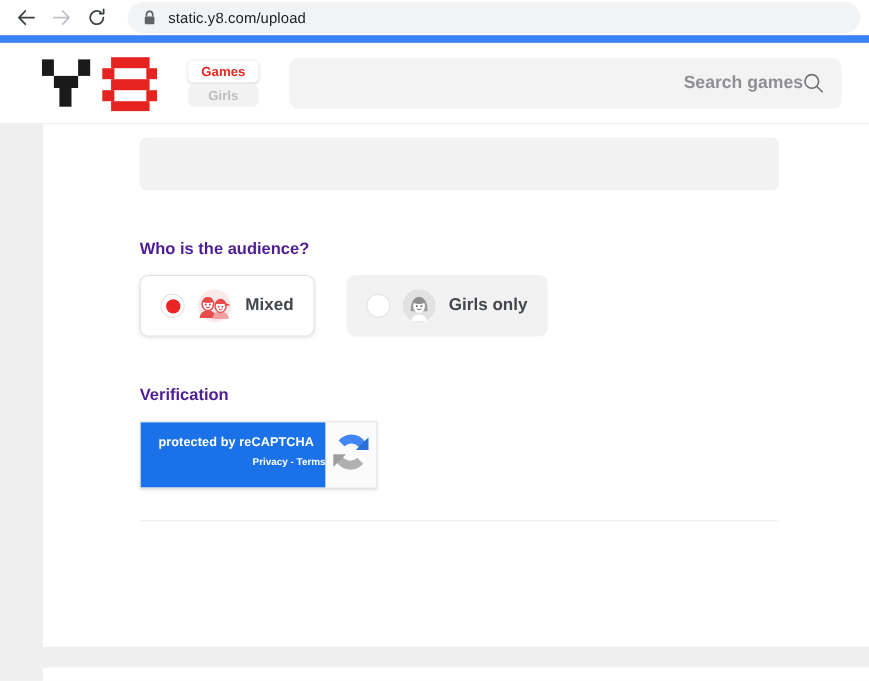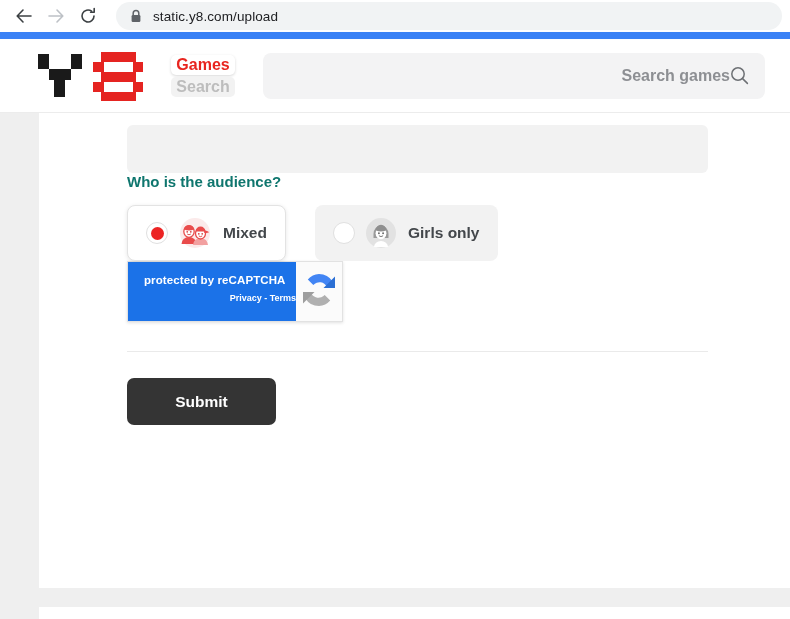--- a/index.html
+++ b/index.html
@@ -60,21 +60,21 @@
 
   .tab-pills {
     margin-left: 28px;
     width: 64px;
     display: flex; flex-direction: column;
     gap: 2px;
   }
   .pill {
     height: 20px;
     border-radius: 5px;
-    font-size: 16px;
+    font-size: 12px;
     font-weight: bold;
     display: flex; align-items: center; justify-content: center;
   }
   .pill-active {
     background: #ffffff;
     color: #e8251f;
     box-shadow: 0 1px 3px rgba(0,0,0,0.16);
   }
   .pill-inactive {
     background: #f2f2f2;
@@ -123,21 +123,22 @@
 
   .text-field {
     width: 581px; height: 48px;
     background: #f2f2f2;
     border-radius: 6px;
   }
 
   .section-label {
     font-size: 15px;
     font-weight: bold;
-    color: #0f766e;
+    color: #4c1d95;
+    margin-top: 45px;
     margin-bottom: 15px;
   }
 
   .audience-row { display: flex; gap: 29px; }
 
   .option {
     height: 56px;
     border-radius: 8px;
     display: flex; align-items: center;
     padding: 0 22px 0 18px;
@@ -285,21 +286,21 @@
         <rect x="63" y="42" width="35" height="9" fill="#e52421"></rect>
       </svg>
     </span>
   </div>
 
   <div class="tab-pills">
     <div class="pill pill-active">
       <span>Games</span>
     </div>
     <div class="pill pill-inactive">
-      <span>Search</span>
+      <span>Girls</span>
     </div>
   </div>
 
   <div class="search-box">
     <span class="search-placeholder">Search games</span>
     <span class="search-icon">
       <svg width="19" height="19" viewBox="0 0 19 19">
         <circle cx="8" cy="8" r="6.2" fill="none" stroke="#6d7074" stroke-width="1.5"></circle>
         <path d="M12.6 12.6 L17.4 17.4" stroke="#6d7074" stroke-width="1.5" stroke-linecap="round"></path>
       </svg>
@@ -354,37 +355,37 @@
             <circle cx="12.9" cy="15.2" r="0.95" fill="#6a6a6a"></circle>
             <circle cx="17.1" cy="15.2" r="0.95" fill="#6a6a6a"></circle>
             <path d="M13.2 18 q1.8 1.5 3.6 0" fill="none" stroke="#6a6a6a" stroke-width="0.9" stroke-linecap="round"></path>
             <path d="M8 29 a7 6 0 0 1 14 0 z" fill="#ffffff"></path>
           </svg>
         </span>
         <span class="option-label">Girls only</span>
       </div>
     </div>
 
+    <div class="section-label">Verification</div>
 
     <div class="recaptcha">
       <div class="recaptcha-blue">
         <div class="recaptcha-title">protected by reCAPTCHA</div>
         <div class="recaptcha-sub">Privacy - Terms</div>
       </div>
       <div class="recaptcha-logo">
         <span>
           <svg width="46" height="46" viewBox="0 0 46 46">
             <path d="M23 7 a16 16 0 0 1 13.6 7.6 l-5.4 5.4 a8.6 8.6 0 0 0 -13.9 -2.1 L11.8 12.4 A16 16 0 0 1 23 7 z" fill="#4285f4"></path>
             <path d="M39 9.5 v11.5 h-11.5 z" fill="#2b6fd4"></path>
             <path d="M23 39 a16 16 0 0 1 -13.6 -7.6 l5.4 -5.4 a8.6 8.6 0 0 0 13.9 2.1 l5.5 5.5 A16 16 0 0 1 23 39 z" fill="#b0b0b0"></path>
             <path d="M7 36.5 v-11.5 h11.5 z" fill="#9e9e9e"></path>
           </svg>
         </span>
       </div>
     </div>
 
     <div class="divider"></div>
 
-    <button class="submit-btn">Submit</button>
   </div>
 </div>
 
 <div class="card-next"></div>
 
 </body></html>

